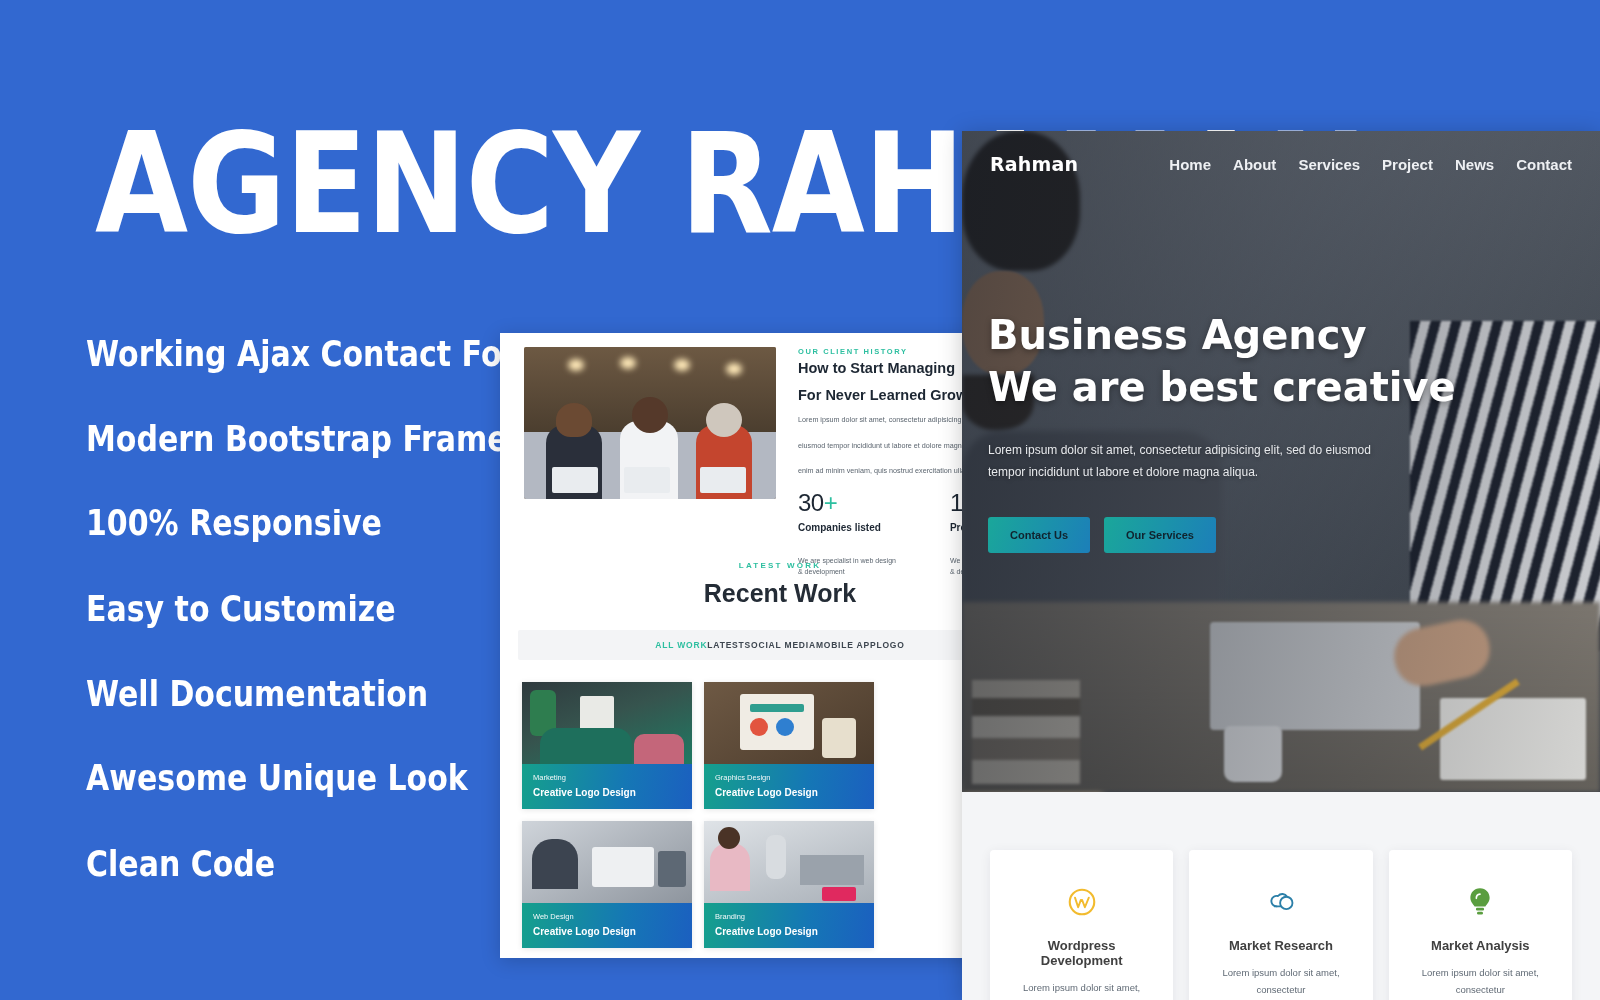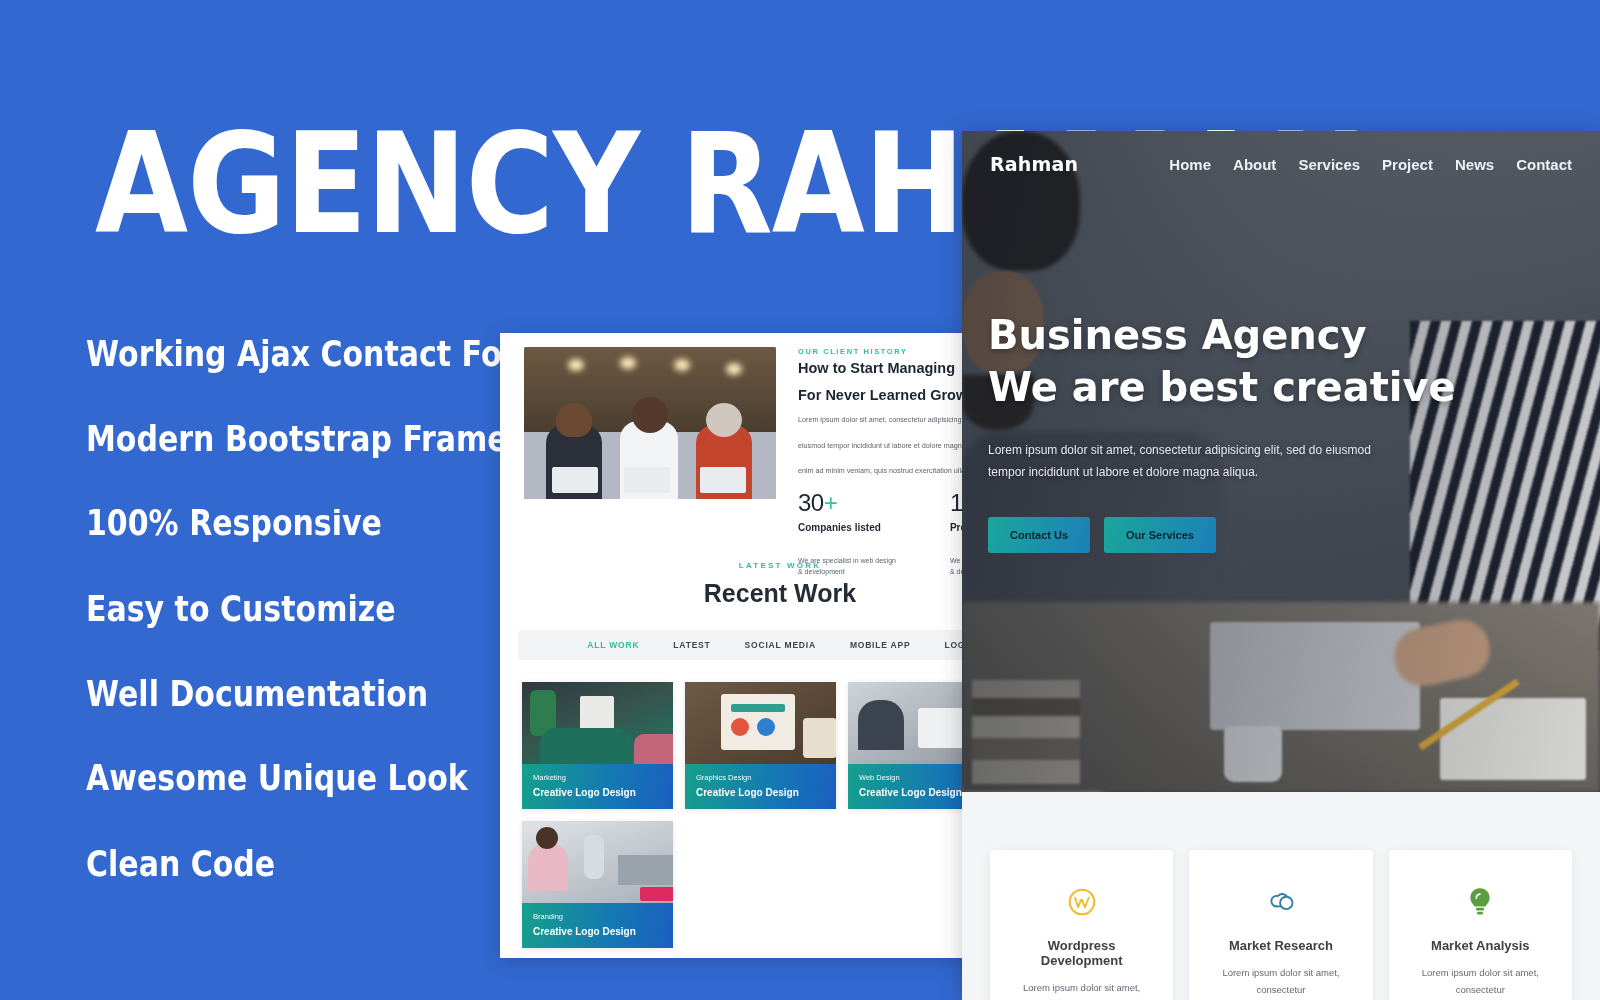--- a/index.html
+++ b/index.html
@@ -97,28 +97,28 @@
   .stat-num .plus { color:#2dbfa0; }
   .stat-label { font-size:10px; font-weight:700; color:#1d2733; margin:5px 0 22px; }
   .stat-desc { font-size:7px; color:#5a646e; line-height:1.6; }
 
   
   #recent-work { padding-top:52px; text-align:center; }
   .rw-eyebrow { color:#2dbfa0; font-size:8px; font-weight:700; letter-spacing:2.2px; }
   .rw-title { color:#242c36; font-size:25px; font-weight:700; margin-top:9px; }
   #rw-filters {
     margin:22px 18px 0; background:#f3f4f6; border-radius:2px;
-    padding:10px 0; display:flex; justify-content:center; gap:34px;
+    padding:10px 0; display:flex; justify-content:center; 
   }
   .rw-filter { font-size:8.5px; font-weight:700; letter-spacing:0.8px; color:#3d4650; }
   .rw-filter.active { color:#2dbfa0; }
 
   
   #portfolio { display:flex; flex-wrap:wrap; gap:12px; padding:22px 22px 0; }
-  .pf-card { width:151px; background:#fff; box-shadow:0 1px 6px rgba(0,0,0,0.10); overflow:hidden; }
+  .pf-card { width:170px; background:#fff; box-shadow:0 1px 6px rgba(0,0,0,0.10); overflow:hidden; }
   .pf-img { height:82px; position:relative; overflow:hidden; }
   .pf-cap {
     padding:9px 11px 11px;
     background:linear-gradient(100deg,#15a08c 0%,#1577b5 60%,#1b5fc0 100%);
     color:#ffffff;
   }
   .pf-cat { font-size:7.5px; opacity:0.95; margin-bottom:5px; }
   .pf-name { font-size:10px; font-weight:700; }
 
   

